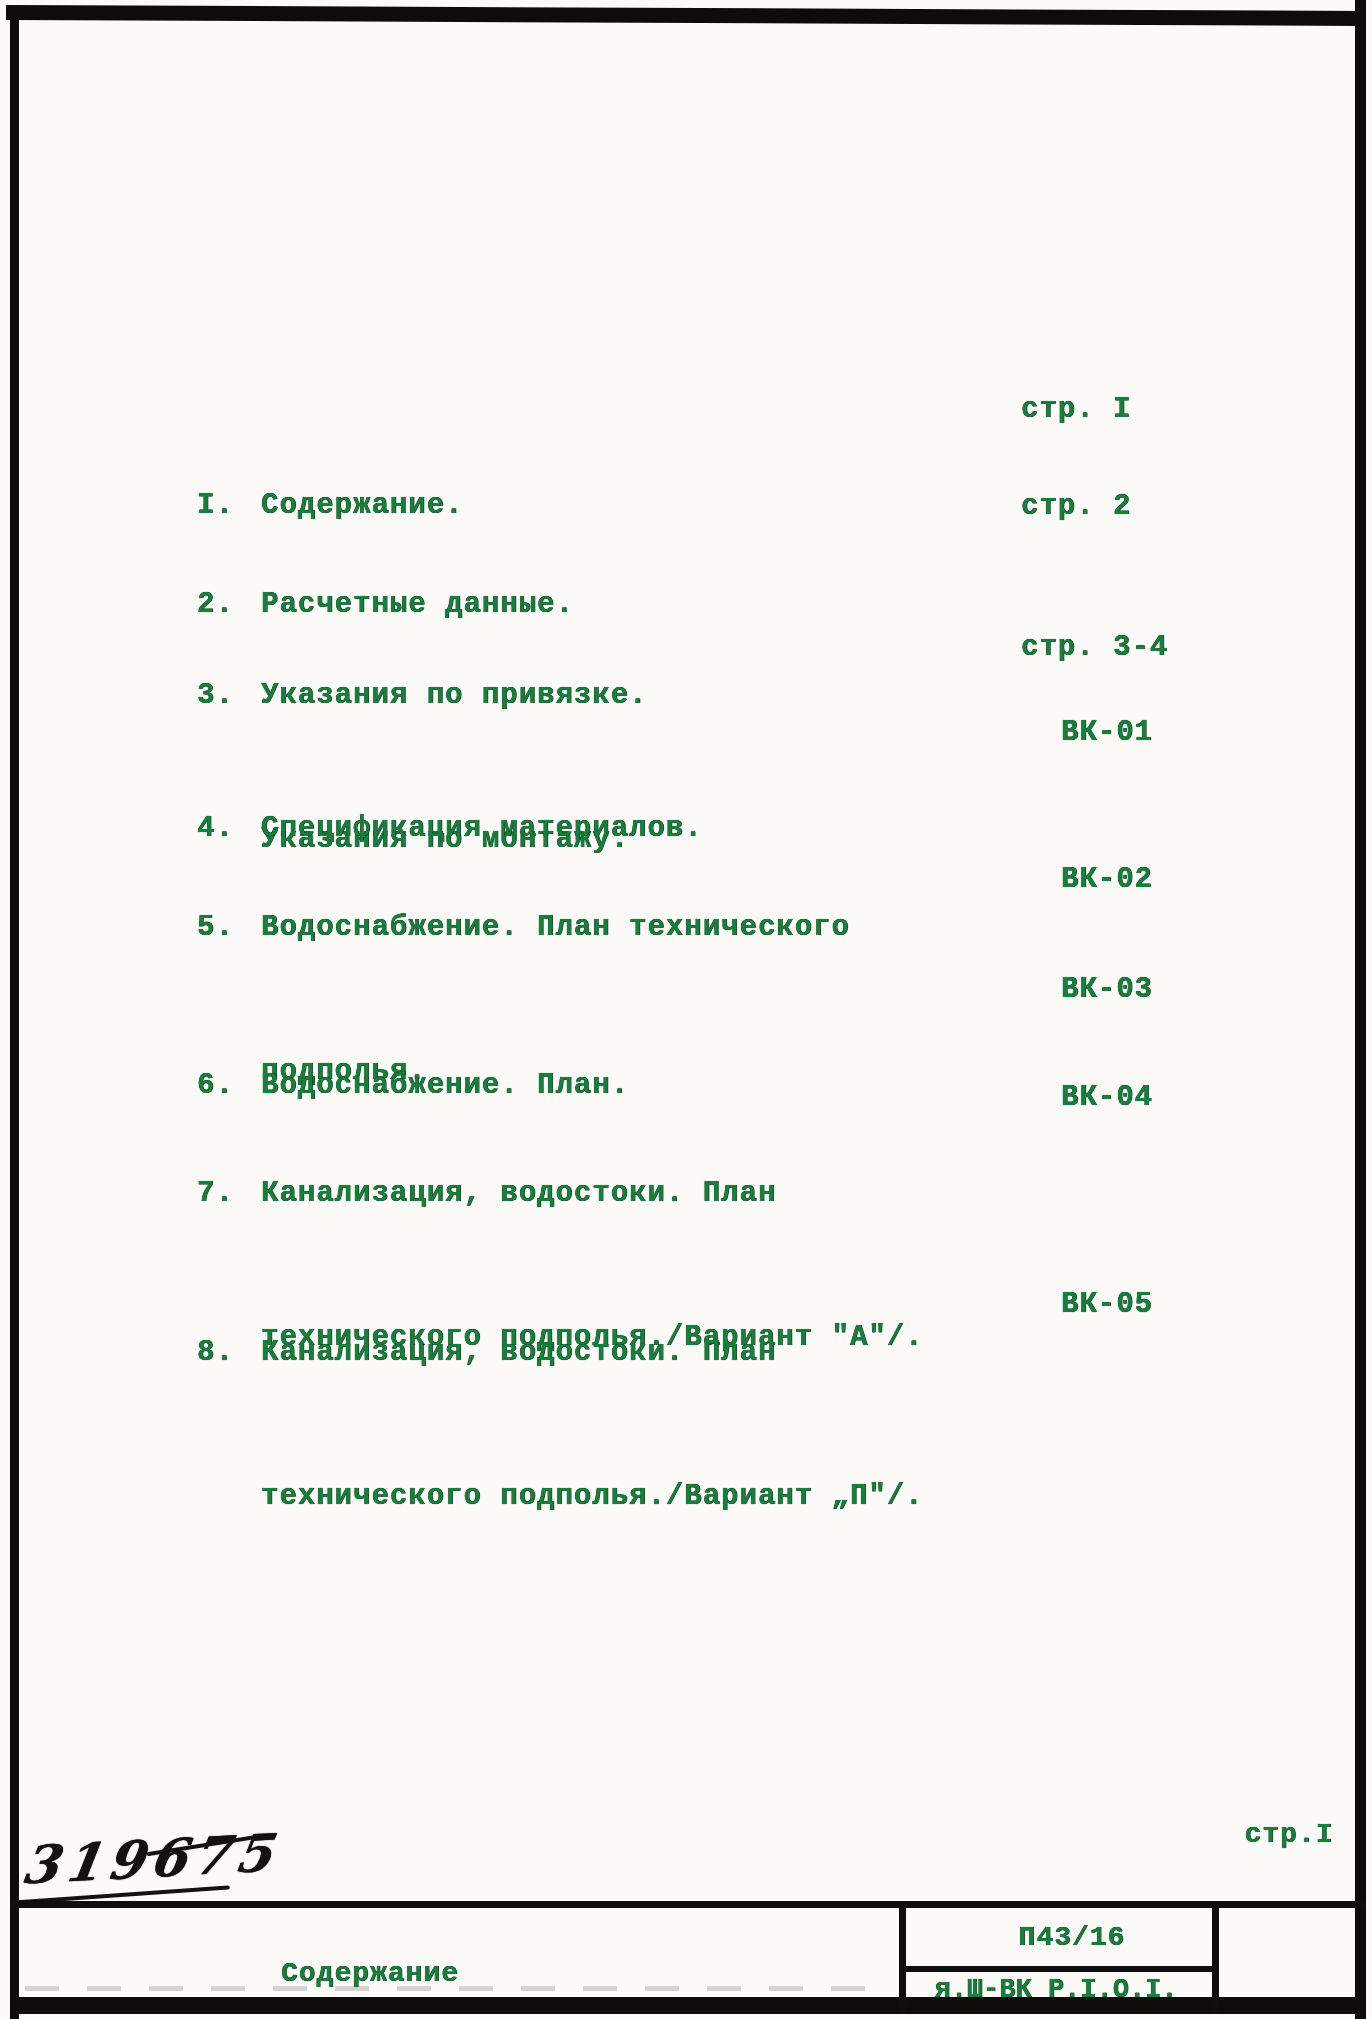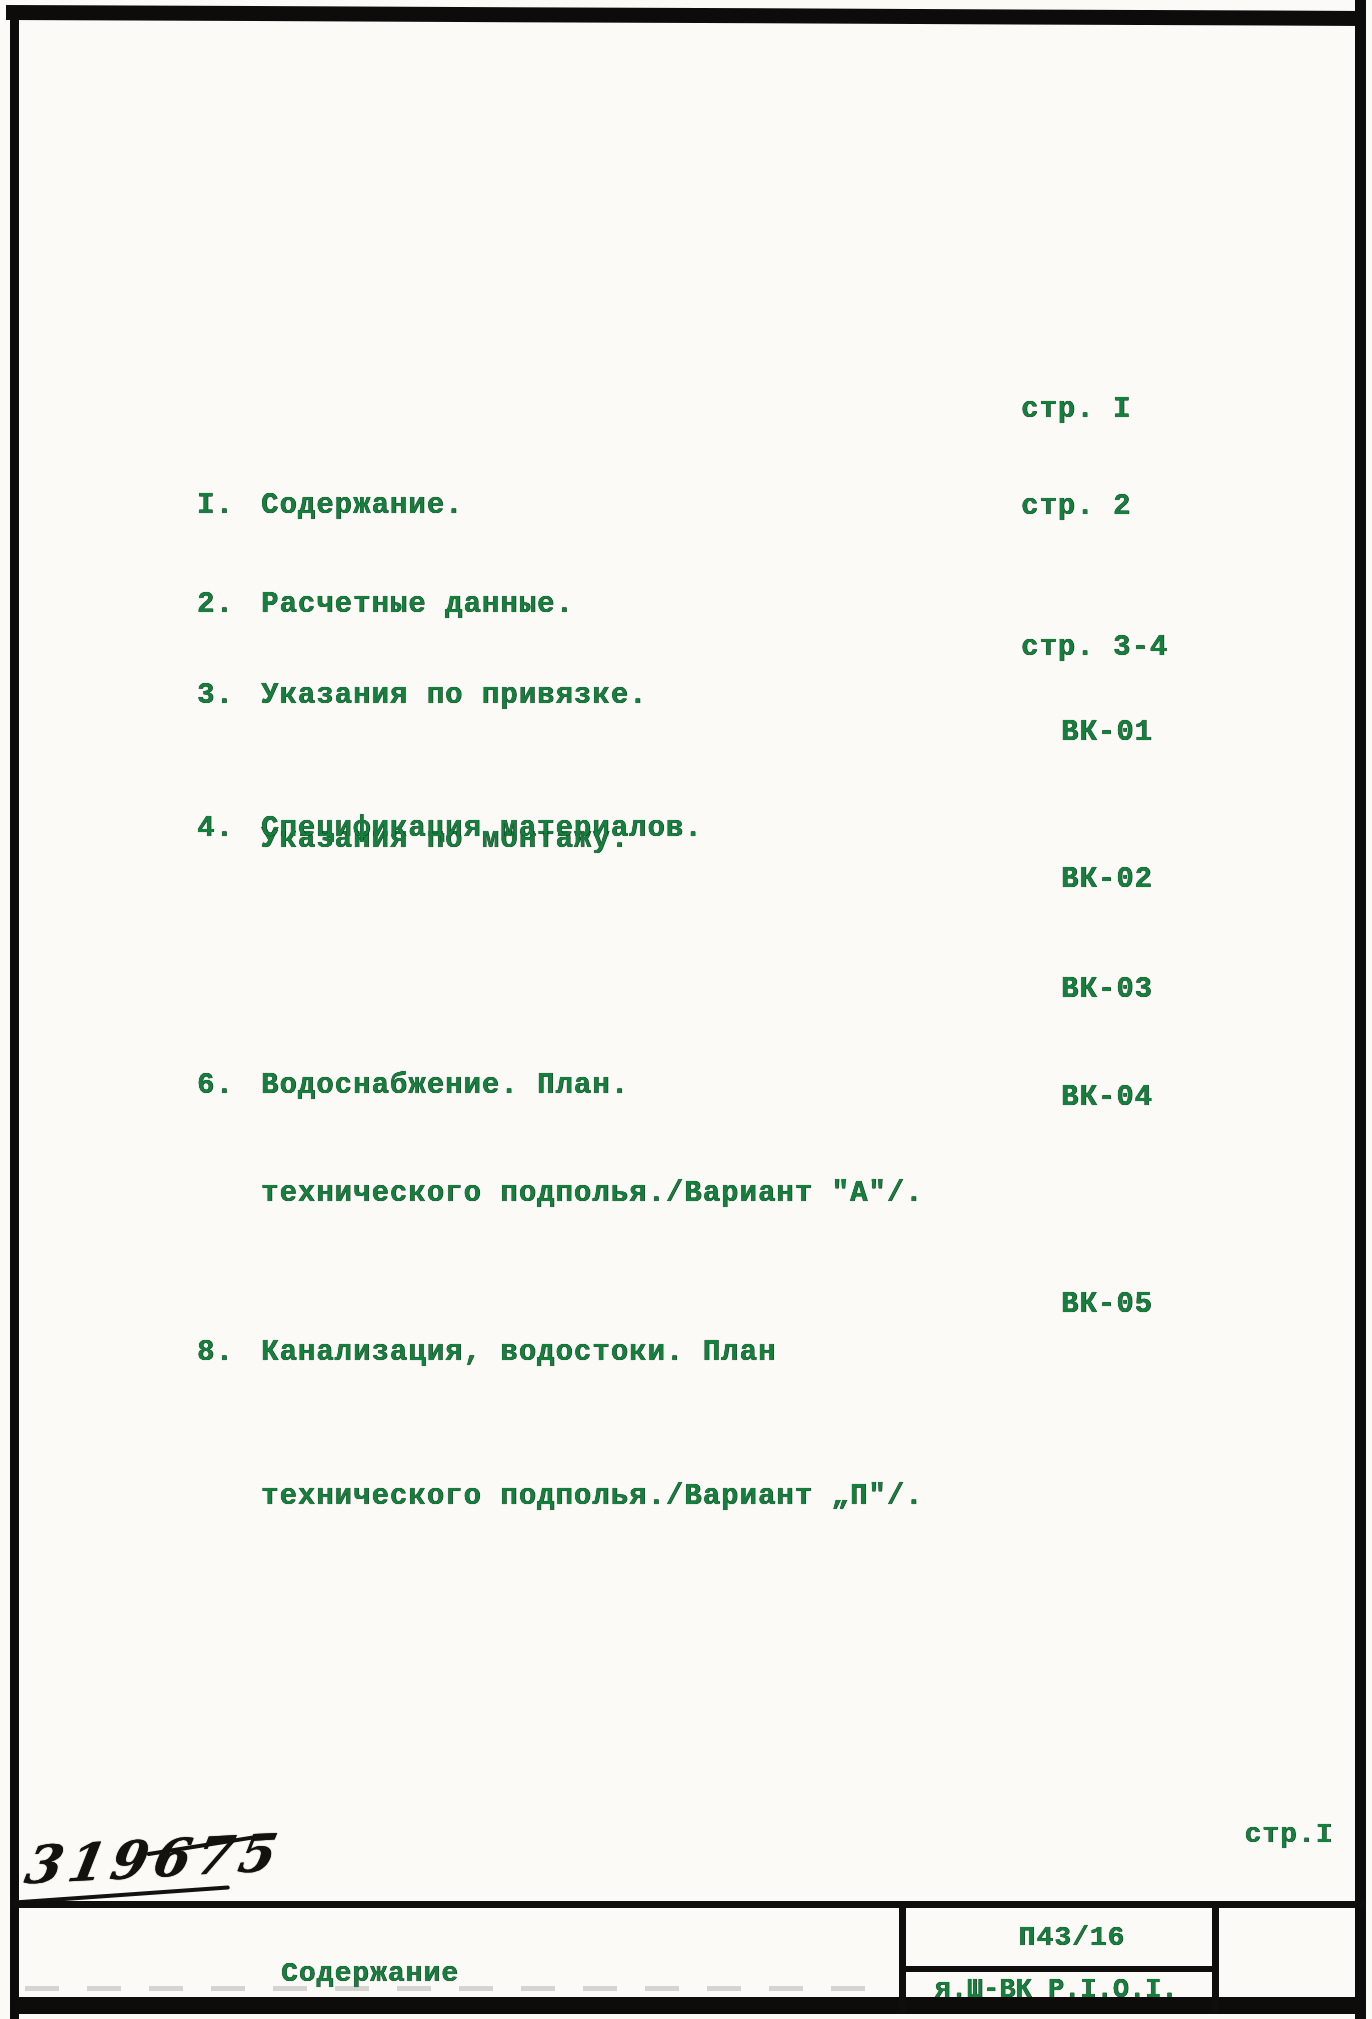--- a/index.html
+++ b/index.html
@@ -118,28 +118,33 @@
     <div><span class="num">3.</span><span>Указания по привязке.</span></div>
     <div class="l2">Указания по монтажу.</div>
   </div>
   <div class="tw ref ref-str r3">стр. 3-4</div>
 
   <div class="tw toc-item i4">
     <div><span class="num">4.</span><span>Спецификация материалов.</span></div>
   </div>
   <div class="tw ref ref-vk r4">ВК-01</div>
 
+  <div class="tw toc-item i5">
+    <div><span class="num">5.</span><span>Водоснабжение. План технического</span></div>
+    <div class="l2">подполья.</div>
+  </div>
   <div class="tw ref ref-vk r5">ВК-02</div>
 
   <div class="tw toc-item i6">
     <div><span class="num">6.</span><span>Водоснабжение. План.</span></div>
   </div>
   <div class="tw ref ref-vk r6">ВК-03</div>
 
   <div class="tw toc-item i7">
+    <div><span class="num">7.</span><span>Канализация, водостоки. План</span></div>
     <div class="l2">технического подполья./Вариант "А"/.</div>
   </div>
   <div class="tw ref ref-vk r7">ВК-04</div>
 
   <div class="tw toc-item i8">
     <div><span class="num">8.</span><span>Канализация, водостоки. План</span></div>
     <div class="l2">технического подполья./Вариант „П″/.</div>
   </div>
   <div class="tw ref ref-vk r8">ВК-05</div>
 

